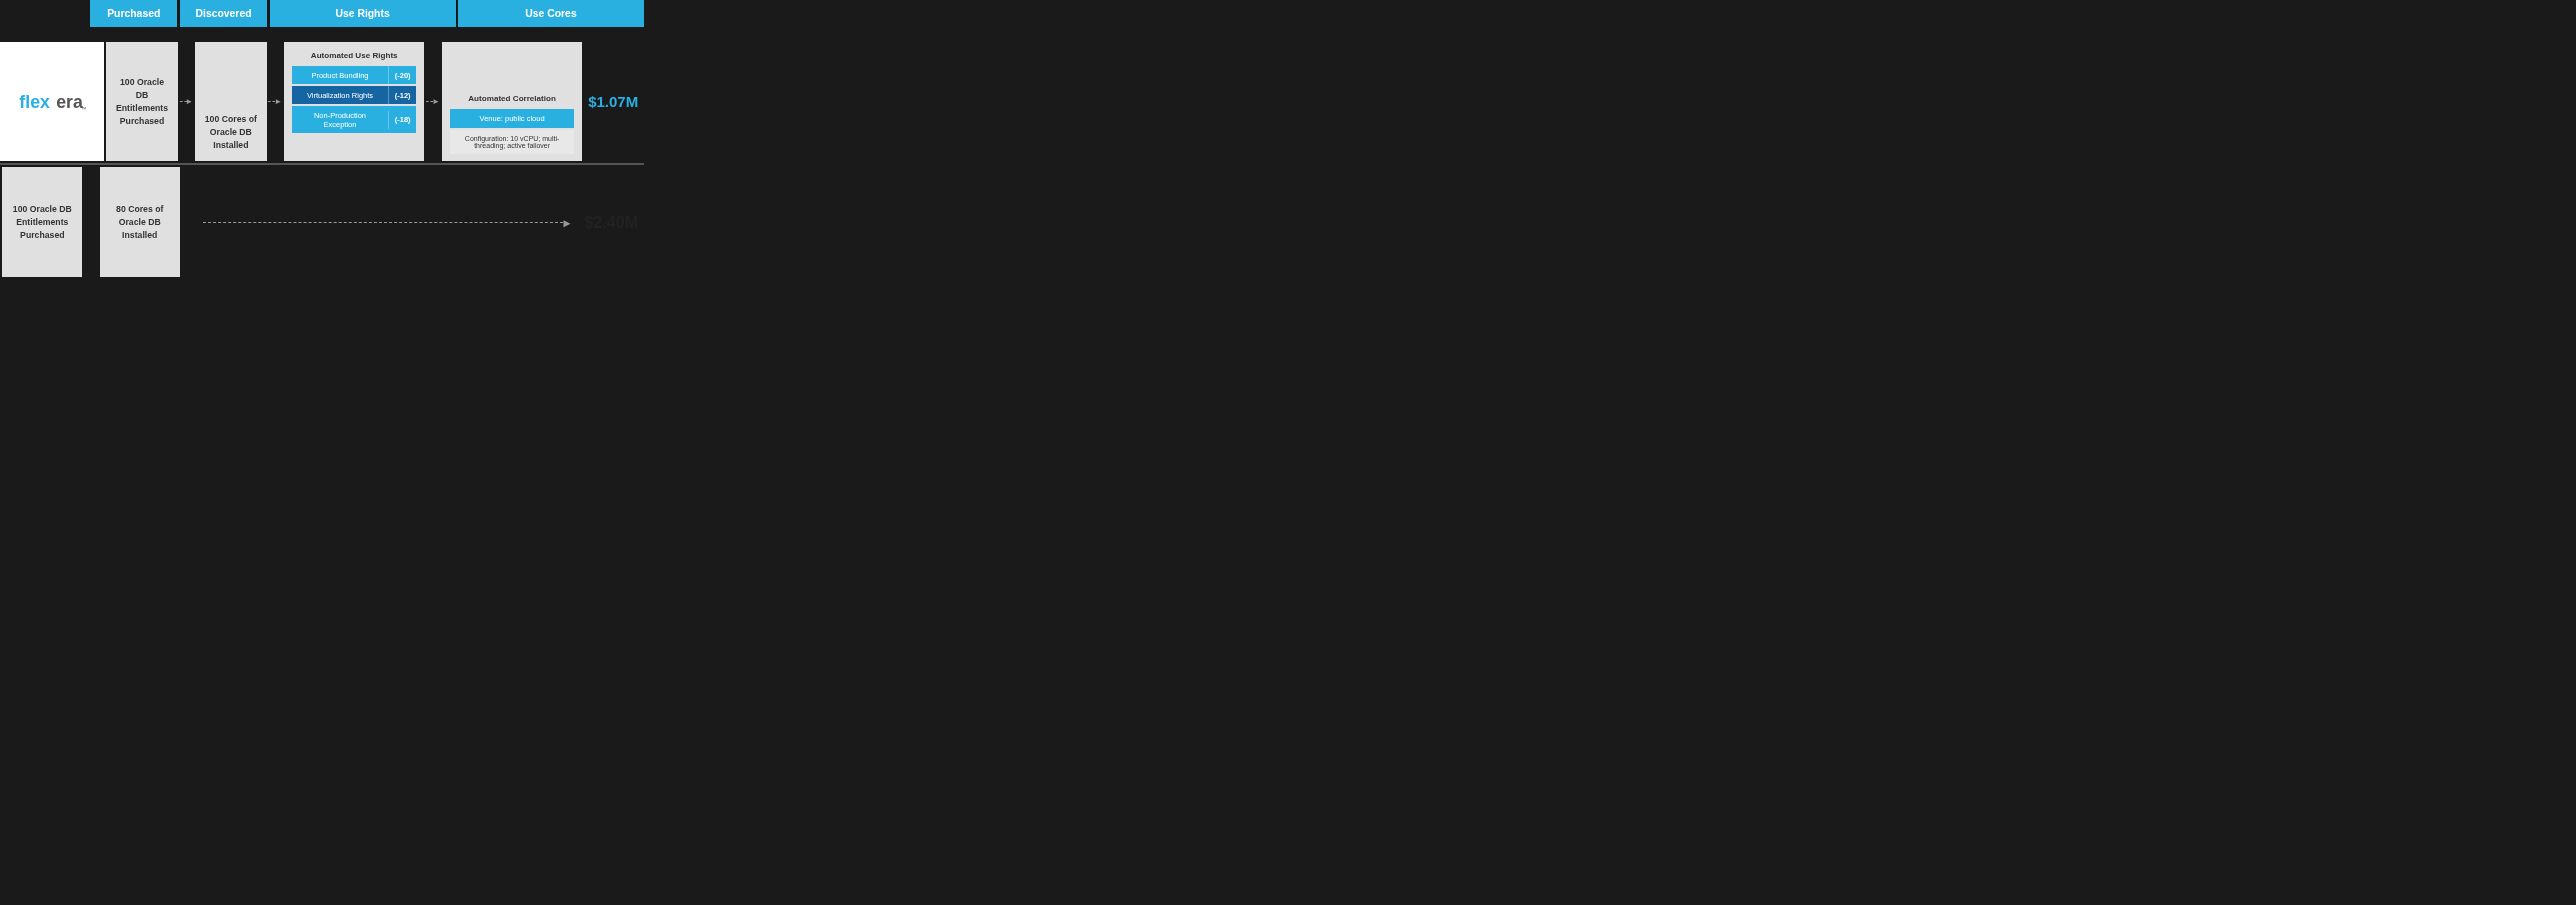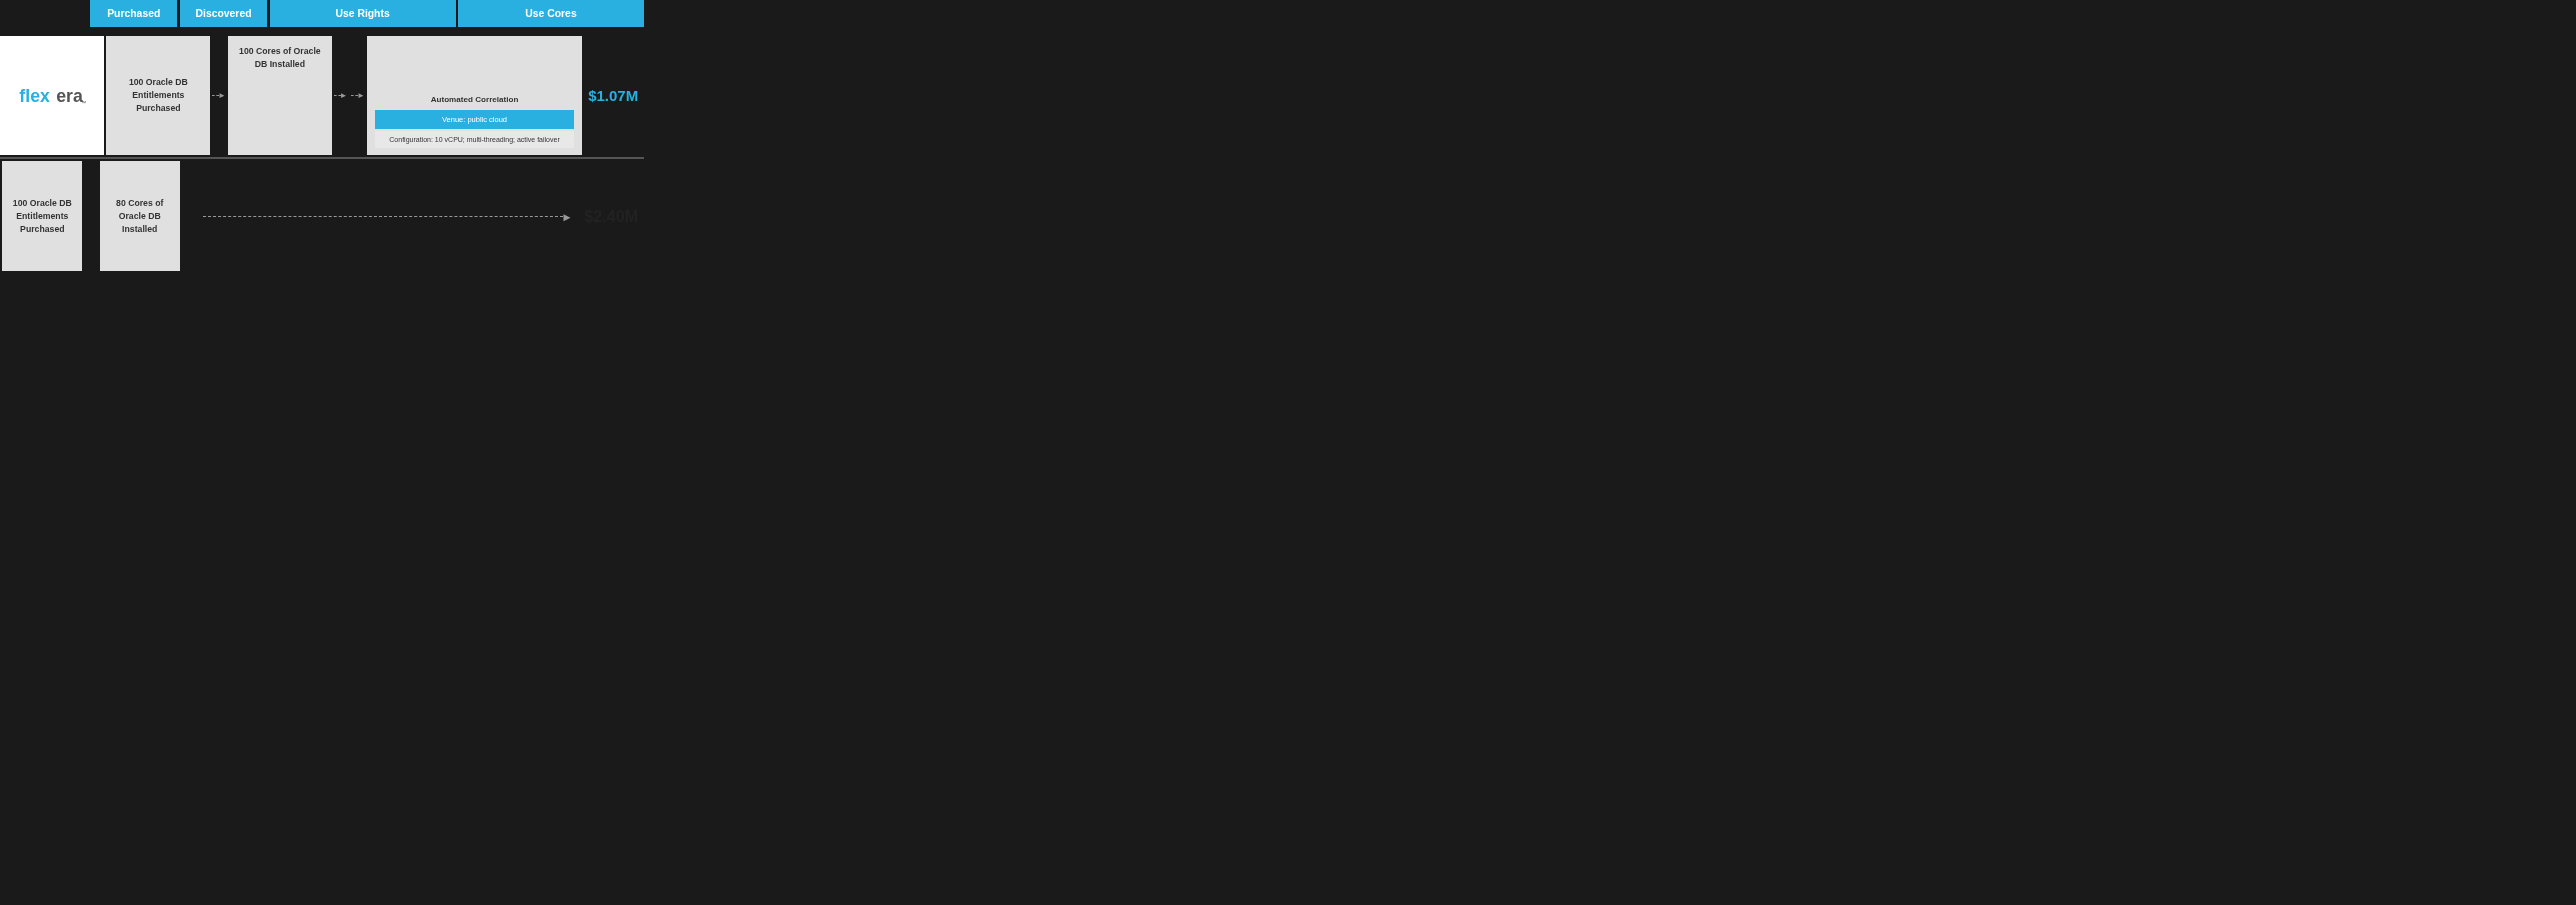--- a/index.html
+++ b/index.html
@@ -139,21 +139,21 @@
       color: #222;
       font-size: 16.2px;
     }
   </style>
 </head>
 <body>
 
 <div class="outer">
   <div class="main-container">
 
-    <div style="display:flex; margin-left:90px; gap:2.3px; margin-bottom:9px;">
+    <div style="display:flex; margin-left:90px; gap:2.3px; margin-bottom:15px;">
       <div class="header-cell">Purchased</div>
       <div class="header-cell">Discovered</div>
       <div class="header-cell wide">Use Rights</div>
       <div class="header-cell wide2">Use Cores</div>
     </div>
 
     <div style="display:flex; align-items:stretch; gap:0;">
 
       <div style="width:104px; display:flex; align-items:center; justify-content:center; background:#ffffff; min-height:119px;">
         <div class="flexera-logo">
@@ -170,31 +170,48 @@
         <span class="cell-text">100 Oracle DB Entitlements Purchased</span>
       </div>
 
       <div style="display:flex; align-items:center; justify-content:center; width:17.4px; background:#1a1a1a; flex-shrink:0;">
         <div style="display:flex; align-items:center;">
           <div style="width:7px; border-top:1.2px dashed #999;"></div>
           <span style="color:#999; font-size:8.1px; margin-left:-1.2px;">►</span>
         </div>
       </div>
 
-      <div style="flex:1; background:#e0e0e0; display:flex; align-items:flex-start; justify-content:center; min-height:119px; padding:8.7px;">
+      <div style="flex:1; background:#e0e0e0; display:flex; align-items:flex-end; justify-content:center; min-height:119px; padding:8.7px;">
         <span class="cell-text">100 Cores of Oracle DB Installed</span>
       </div>
 
       <div style="display:flex; align-items:center; justify-content:center; width:17.4px; background:#1a1a1a; flex-shrink:0;">
         <div style="display:flex; align-items:center;">
           <div style="width:7px; border-top:1.2px dashed #999;"></div>
           <span style="color:#999; font-size:8.1px; margin-left:-1.2px;">►</span>
         </div>
       </div>
 
+      <div style="flex:2.3; background:#e0e0e0; display:flex; flex-direction:column; align-items:center; justify-content:flex-start; min-height:119px; padding:9.3px 8.1px 7px;">
+        <div class="ur-subtitle">Automated Use Rights</div>
+        <div class="ur-rows">
+          <div class="ur-row">
+            <span class="ur-row-label">Product Bundling</span>
+            <span class="ur-row-value">(-20)</span>
+          </div>
+          <div class="ur-row dark">
+            <span class="ur-row-label">Virtualization Rights</span>
+            <span class="ur-row-value">(-12)</span>
+          </div>
+          <div class="ur-row">
+            <span class="ur-row-label">Non-Production Exception</span>
+            <span class="ur-row-value">(-18)</span>
+          </div>
+        </div>
+      </div>
 
       <div style="display:flex; align-items:center; justify-content:center; width:17.4px; background:#1a1a1a; flex-shrink:0;">
         <div style="display:flex; align-items:center;">
           <div style="width:7px; border-top:1.2px dashed #999;"></div>
           <span style="color:#999; font-size:8.1px; margin-left:-1.2px;">►</span>
         </div>
       </div>
 
       <div style="flex:2.3; background:#e0e0e0; display:flex; flex-direction:column; align-items:center; justify-content:flex-end; min-height:119px; padding:9.3px 8.1px 7px;">
         <div class="ac-subtitle">Automated Correlation</div>

